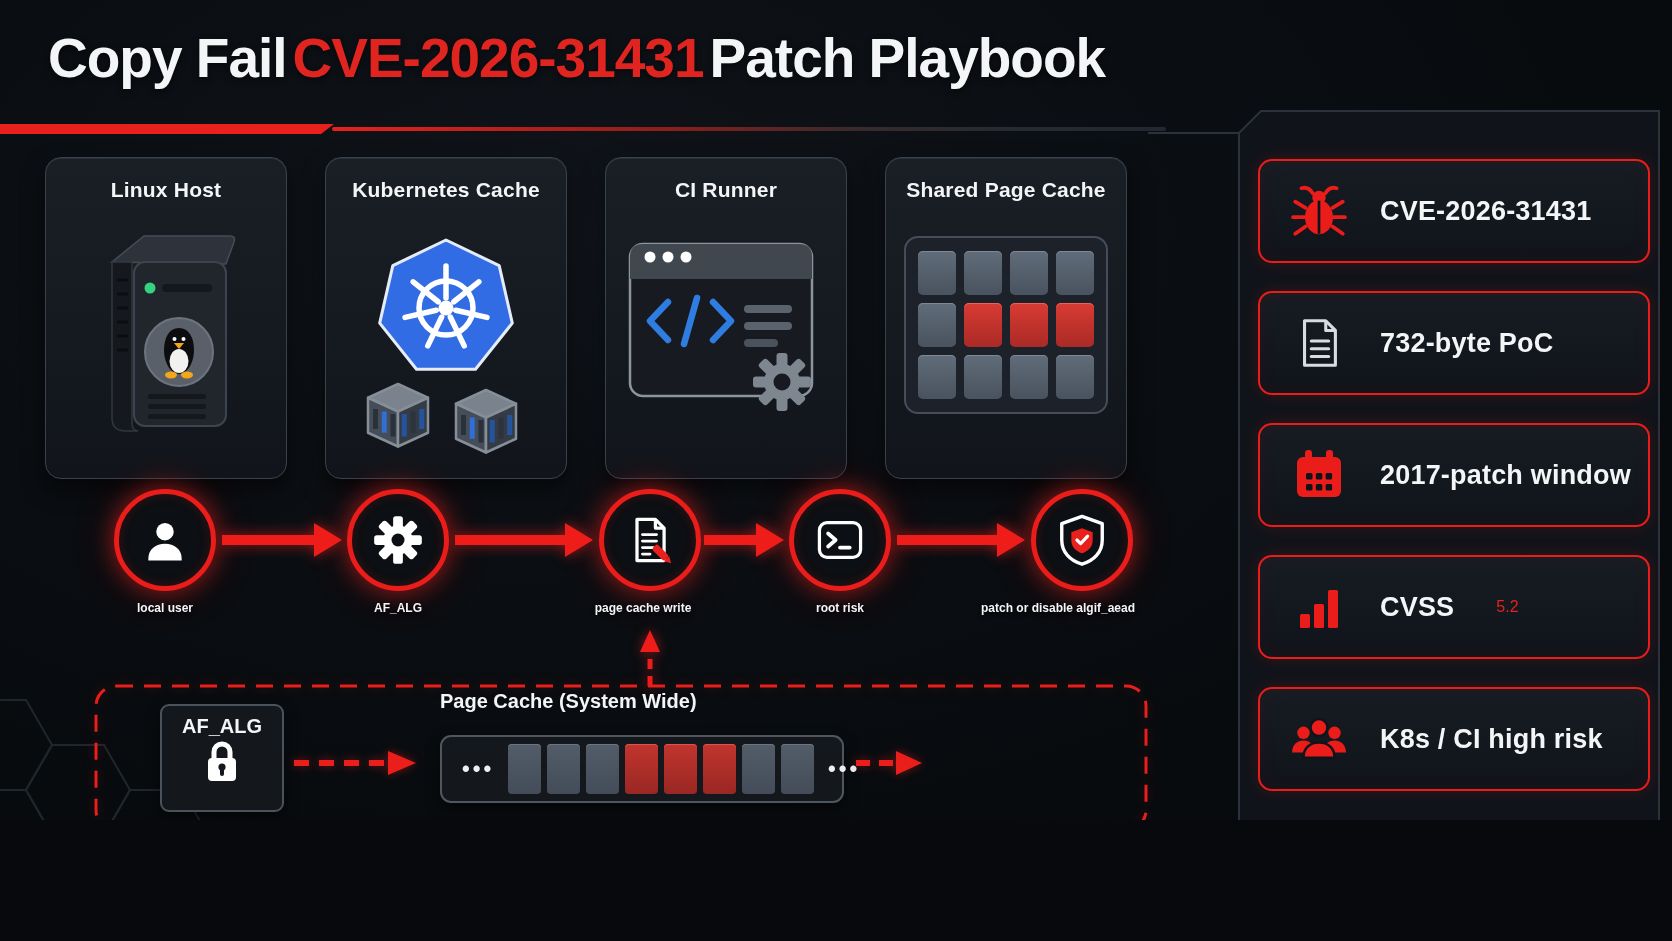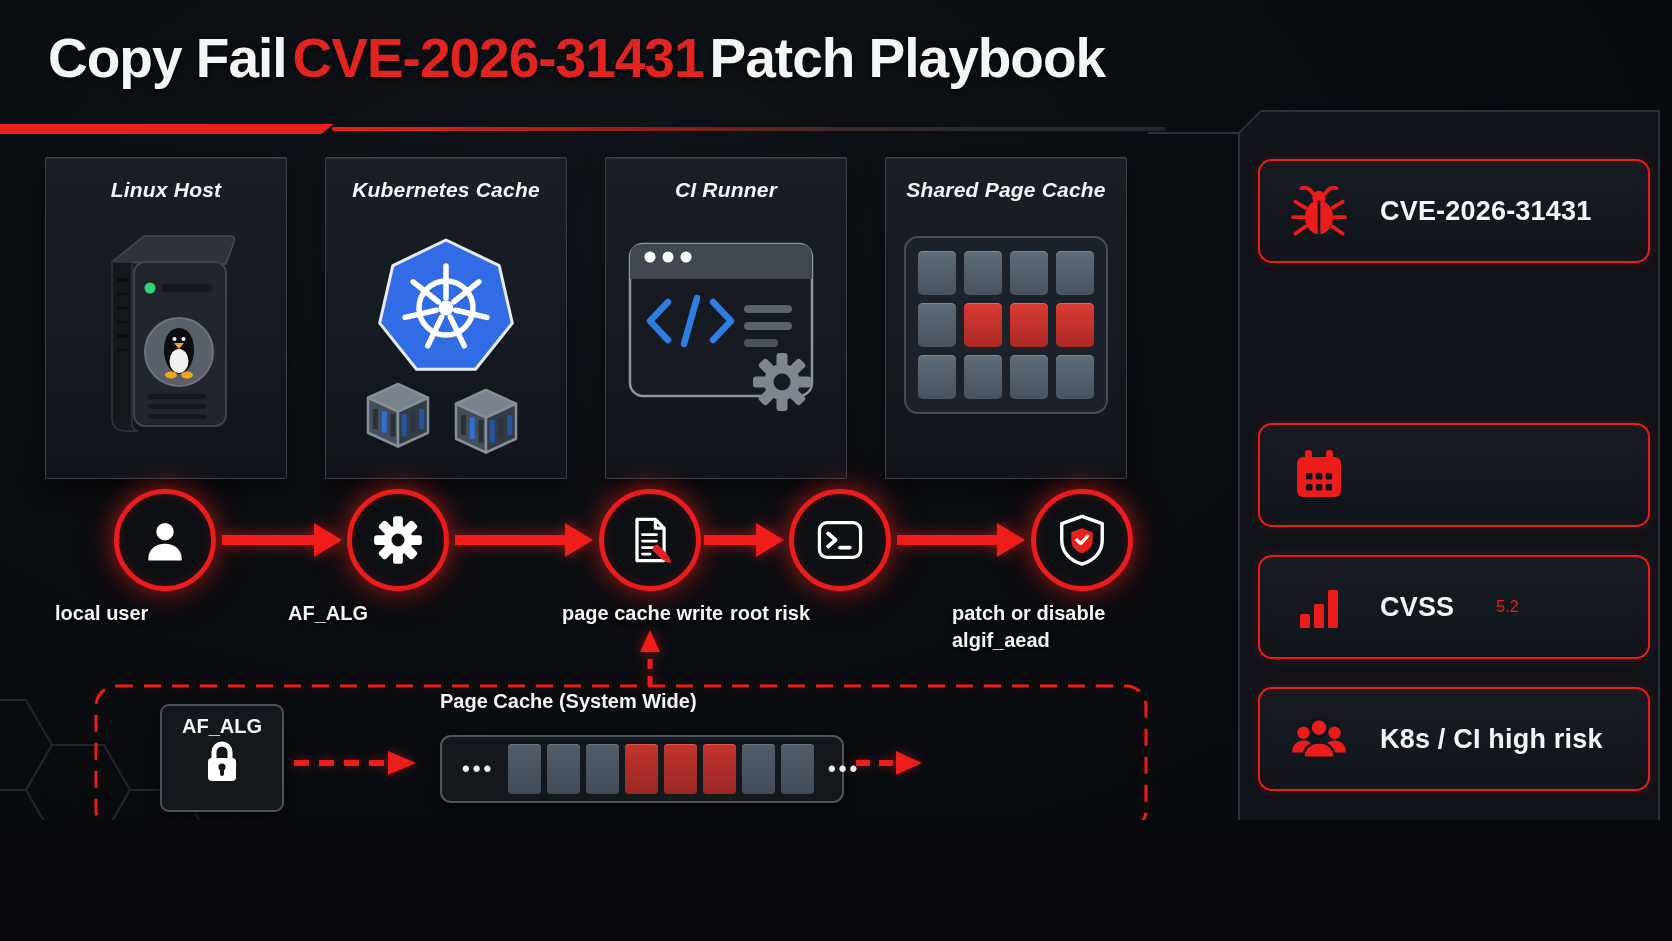--- a/index.html
+++ b/index.html
@@ -9,37 +9,37 @@
     font-family:"Liberation Sans", sans-serif;color:#f3f5f7;
   }
   
   .page-title{position:absolute;left:48px;top:26px;font-size:55px;font-weight:bold;letter-spacing:-1px;white-space:nowrap;text-shadow:0 2px 6px rgba(0,0,0,.6);}
   .page-title .red{color:#e02420;margin:0 6px;}
   .divider-thick{position:absolute;left:0;top:124px;width:334px;height:10px;background:#e8211c;
     clip-path:polygon(0 0,100% 0,calc(100% - 13px) 100%,0 100%);box-shadow:0 0 10px rgba(232,33,28,.5);}
   .divider-line{position:absolute;left:332px;top:127px;width:834px;height:4px;border-radius:2px;
     background:linear-gradient(90deg,#e8211c,#8c1f1b 40%,#3a2a2b 62%,#262b31 80%,#232830);}
   
-  .infra-card{position:absolute;top:157px;width:240px;height:320px;border-radius:2px;
+  .infra-card{position:absolute;top:157px;width:240px;height:320px;border-radius:16px;
     background:linear-gradient(180deg,#1a1f26,#11151b);border:1.5px solid #3a424c;
-    box-shadow:0 10px 22px rgba(0,0,0,.55), inset 0 1px 0 #2a3037;font-style:italic;}
+    box-shadow:0 10px 22px rgba(0,0,0,.55), inset 0 1px 0 #2a3037;}
   .infra-title{margin-top:20px;text-align:center;font-size:21px;font-weight:bold;letter-spacing:.2px;}
   .infra-art{display:flex;justify-content:center;margin-top:8px;}
   
   .cache-grid{margin:34px auto 0;width:204px;height:178px;box-sizing:border-box;background:#1d222a;
     border:2px solid #454d58;border-radius:14px;display:grid;grid-template-columns:repeat(4,38px);
     grid-auto-rows:44px;gap:8px;justify-content:center;align-content:center;}
   .cache-grid .cell{border-radius:5px;}
   .cache-grid .cell.gray{background:linear-gradient(180deg,#616c7a,#49535f);box-shadow:inset 0 1px 0 #7f8894;}
   .cache-grid .cell.red{background:linear-gradient(180deg,#d83b33,#ab2a26);box-shadow:inset 0 1px 0 #ee6059;}
   
   .flow-step{position:absolute;top:489px;width:102px;height:102px;box-sizing:border-box;border-radius:50%;
     background:#0c0f13;border:5px solid #ea1d1b;display:flex;align-items:center;justify-content:center;
     box-shadow:0 0 22px rgba(238,32,28,.55), 0 0 44px rgba(238,32,28,.22), inset 0 0 12px rgba(238,32,28,.18);}
-  .flow-label{position:absolute;top:600px;font-size:20px;font-weight:bold;line-height:1.35;text-shadow:0 2px 4px rgba(0,0,0,.7);}
+  .flow-label{position:absolute;top:600px;text-align:center;font-size:12px;font-weight:bold;line-height:1.35;text-shadow:0 2px 4px rgba(0,0,0,.7);}
   .h-arrow{position:absolute;top:523px;filter:drop-shadow(0 0 7px rgba(240,32,28,.65));}
   
   .dashed-box{position:absolute;left:93px;top:683px;filter:drop-shadow(0 0 6px rgba(234,30,27,.25));}
   .up-arrow{position:absolute;left:639px;top:628px;filter:drop-shadow(0 0 6px rgba(240,32,28,.6));}
   .af-alg-card{position:absolute;left:160px;top:704px;width:124px;height:108px;box-sizing:border-box;
     background:#14181d;border:2px solid #4a525c;border-radius:9px;text-align:center;
     box-shadow:0 6px 14px rgba(0,0,0,.5);}
   .af-alg-label{margin-top:9px;font-size:20px;font-weight:bold;}
   .dashed-arrow{position:absolute;filter:drop-shadow(0 0 5px rgba(240,32,28,.45));}
   .cache-bar-title{position:absolute;left:440px;top:690px;width:404px;text-align:left;font-size:20px;font-weight:bold;}
@@ -296,21 +296,21 @@
     <rect x="0" y="12" width="56" height="10" fill="#ee1d1a"></rect>
       <polygon points="52,0 80,17 52,34" fill="#ee1d1a"></polygon>
   </svg>
   <svg class="h-arrow" style="left:897px" width="128" height="34">
     <rect x="0" y="12" width="104" height="10" fill="#ee1d1a"></rect>
       <polygon points="100,0 128,17 100,34" fill="#ee1d1a"></polygon>
   </svg>
 
   <div class="flow-label" style="left:55px;width:220px">local user</div>
   <div class="flow-label" style="left:288px;width:220px">AF_ALG</div>
-  <div class="flow-label" style="left:562px;width:220px">page cache write</div>
+  <div class="flow-label" style="left:533px;width:220px">page cache write</div>
   <div class="flow-label" style="left:730px;width:220px">root risk</div>
   <div class="flow-label" style="left:952px;width:212px">patch or disable algif_aead</div>
 
   <svg class="dashed-box" width="1056" height="150">
     <rect x="3" y="3" width="1050" height="144" rx="20" fill="none" stroke="#ea1e1b" stroke-width="3" stroke-dasharray="17 11"></rect>
   </svg>
 
   <svg class="up-arrow" width="22" height="60">
     <line x1="11" y1="58" x2="11" y2="24" stroke="#ee1d1a" stroke-width="5" stroke-dasharray="10 7"></line>
     <polygon points="1,24 21,24 11,2" fill="#ee1d1a"></polygon>
@@ -372,37 +372,53 @@
         </g>
         <circle cx="28" cy="15" r="6.5" fill="#ea1d1b"></circle>
         <ellipse cx="28" cy="34" rx="13.5" ry="16.5" fill="#ea1d1b"></ellipse>
         <line x1="28" y1="18" x2="28" y2="50" stroke="#10141a" stroke-width="2.6"></line>
       </svg>
     </span>
     <span class="stat-label">CVE-2026-31431</span>
 
   </div>
 
+  <div class="stat-card" style="top:291px">
+    <span class="stat-icon">
+      <svg width="54" height="58" viewBox="0 0 56 56">
+        <path d="M13 5 h22 l10 10 v36 H13 Z" fill="none" stroke="#d8dce1" stroke-width="3.2" stroke-linejoin="round"></path>
+        <path d="M35 5 v10 h10" fill="none" stroke="#d8dce1" stroke-width="3.2" stroke-linejoin="round"></path>
+        <g stroke="#d8dce1" stroke-width="3.2" stroke-linecap="round">
+          <line x1="20" y1="26" x2="38" y2="26"></line>
+            <line x1="20" y1="34" x2="38" y2="34"></line>
+            <line x1="20" y1="42" x2="38" y2="42"></line>
+        </g>
+      </svg>
+    </span>
+    <span class="stat-label">732-byte PoC</span>
+
+  </div>
 
   <div class="stat-card" style="top:423px">
     <span class="stat-icon">
       <svg width="56" height="56" viewBox="0 0 56 56">
         <rect x="14" y="3" width="7" height="13" rx="3" fill="#ea1d1b"></rect>
         <rect x="35" y="3" width="7" height="13" rx="3" fill="#ea1d1b"></rect>
         <rect x="6" y="10" width="44" height="40" rx="6" fill="#ea1d1b"></rect>
         <g fill="#10141a">
           <rect x="15" y="26" width="6.5" height="6.5" rx="1.5"></rect>
             <rect x="24.8" y="26" width="6.5" height="6.5" rx="1.5"></rect>
             <rect x="34.6" y="26" width="6.5" height="6.5" rx="1.5"></rect>
           <rect x="15" y="37" width="6.5" height="6.5" rx="1.5"></rect>
             <rect x="24.8" y="37" width="6.5" height="6.5" rx="1.5"></rect>
             <rect x="34.6" y="37" width="6.5" height="6.5" rx="1.5"></rect>
         </g>
       </svg>
     </span>
+    <span class="stat-label">2017-patch window</span>
 
   </div>
 
   <div class="stat-card" style="top:555px">
     <span class="stat-icon">
       <svg width="56" height="56" viewBox="0 0 56 56">
         <g fill="#ea1d1b">
           <rect x="9" y="35" width="10" height="14" rx="1.5"></rect>
           <rect x="23" y="25" width="10" height="24" rx="1.5"></rect>
           <rect x="37" y="11" width="10" height="38" rx="1.5"></rect>

